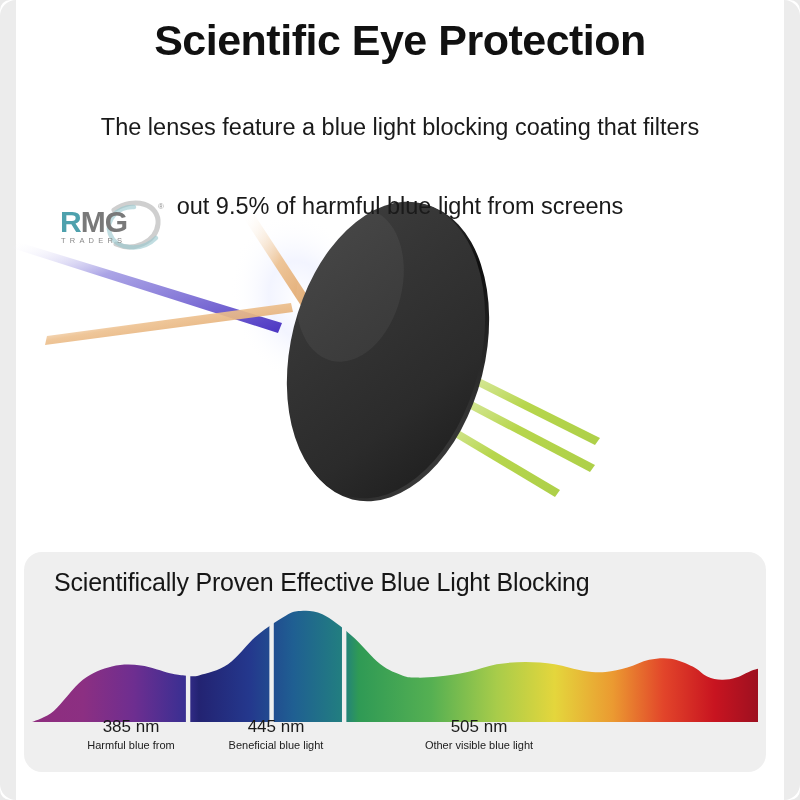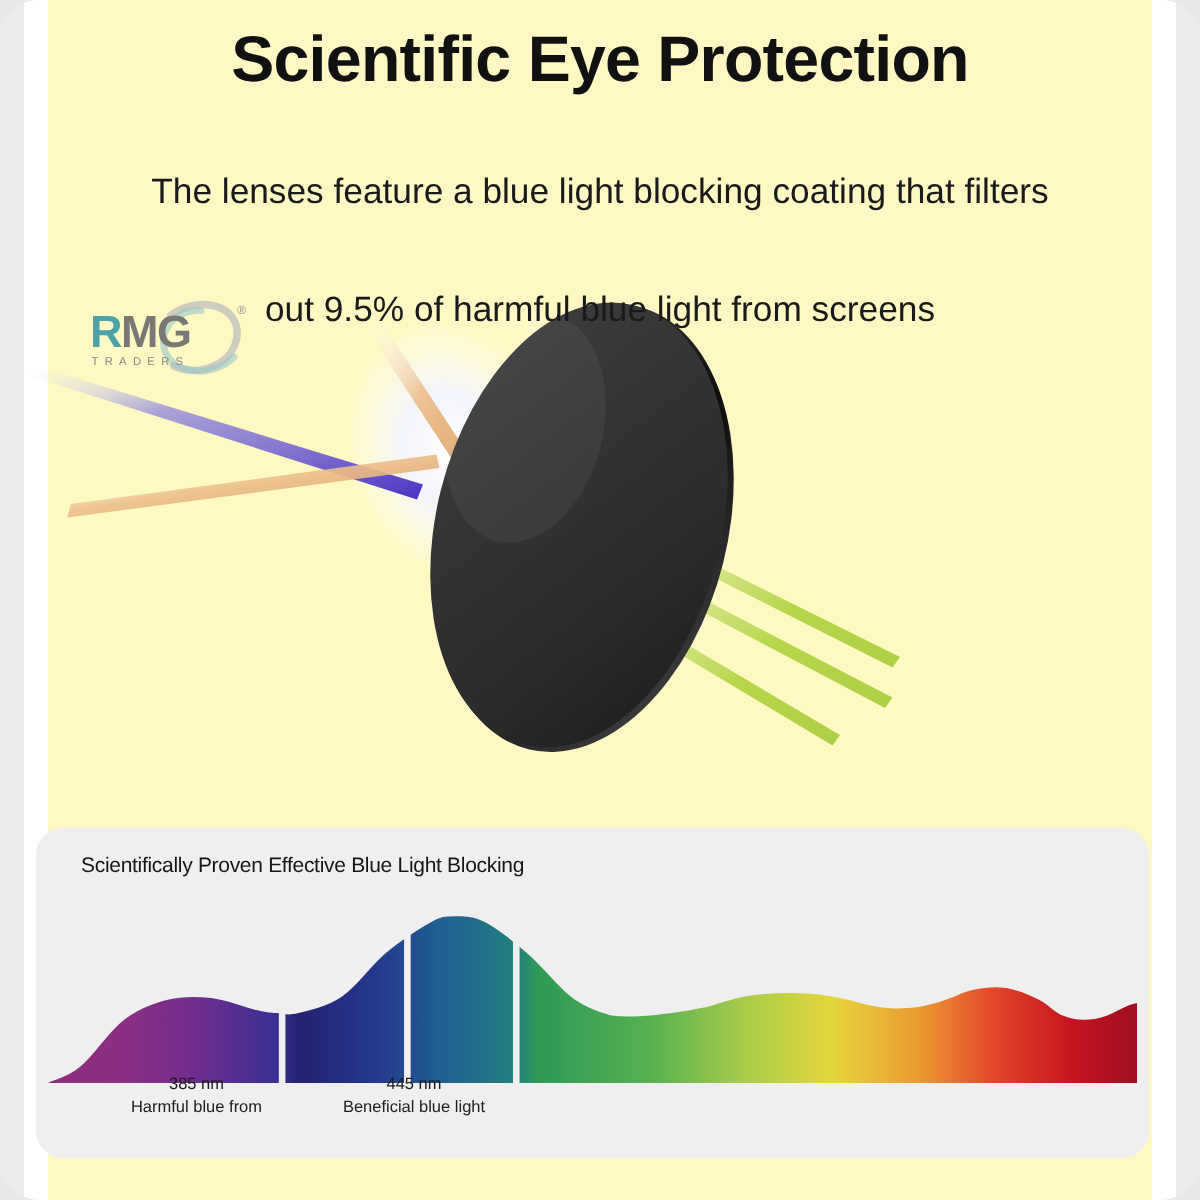--- a/index.html
+++ b/index.html
@@ -3,22 +3,22 @@
 <meta charset="utf-8">
 <style>
   * { margin:0; padding:0; box-sizing:border-box; }
   html, body {
     width:800px; height:800px; overflow:hidden;
     background:#e9e9e9;
     font-family:"Liberation Sans", sans-serif;
   }
   #page {
     position:relative; width:800px; height:800px;
-    background:#fef9c3;
-    border-radius:26px;
+    background:#ffffff;
+    border-radius:10px;
     overflow:hidden;
   }
   
   .gutter { position:absolute; top:0; bottom:0; width:16px; background:#ececec; }
   .gutter.left  { left:0;  border-top-left-radius:26px;  border-bottom-left-radius:26px; }
   .gutter.right { right:0; border-top-right-radius:26px; border-bottom-right-radius:26px; }
   .gutter.left::after, .gutter.right::after {
     content:""; position:absolute; top:0; bottom:0; width:16px; background:#fff;
   }
   .gutter.left::after  { left:16px;  }
@@ -59,26 +59,26 @@
   
   #lens-area { position:absolute; left:0; top:190px; width:800px; height:350px; z-index:2; }
 
   
   #spectrum-card {
     position:absolute; left:24px; top:552px; width:742px; height:220px;
     background:#efefef; border-radius:18px; z-index:3;
   }
   #spectrum-title {
     position:absolute; left:30px; top:16px;
-    font-size:14px; color:#161616; font-weight:400; letter-spacing:-0.2px;
+    font-size:25px; color:#161616; font-weight:400; letter-spacing:-0.2px;
   }
   #spectrum-graph { position:absolute; left:8px; top:55px; width:726px; height:115px; }
   #spectrum-labels { position:absolute; left:0; top:165px; width:742px; height:50px; }
   .sp-label { position:absolute; text-align:center; }
-  .sp-nm  { font-size:11px; color:#1b1b1b; font-weight:400; line-height:1.2; }
+  .sp-nm  { font-size:17px; color:#1b1b1b; font-weight:400; line-height:1.2; }
   .sp-desc{ font-size:11px; color:#202020; margin-top:2px; line-height:1.2; }
 </style>
 </head>
 <body>
 
 <div id="page">
 
   <div class="gutter left"></div>
   <div class="gutter right"></div>
 
@@ -188,16 +188,20 @@
 
     <div id="spectrum-labels">
       <div class="sp-label" style="left:22px; width:170px;">
         <div class="sp-nm">385 nm</div>
         <div class="sp-desc">Harmful blue from</div>
       </div>
       <div class="sp-label" style="left:162px; width:180px;">
         <div class="sp-nm">445 nm</div>
         <div class="sp-desc">Beneficial blue light</div>
       </div>
+      <div class="sp-label" style="left:340px; width:230px;">
+        <div class="sp-nm">505 nm</div>
+        <div class="sp-desc">Other visible blue light</div>
+      </div>
     </div>
   </div>
 
 </div>
 
 </body></html>

